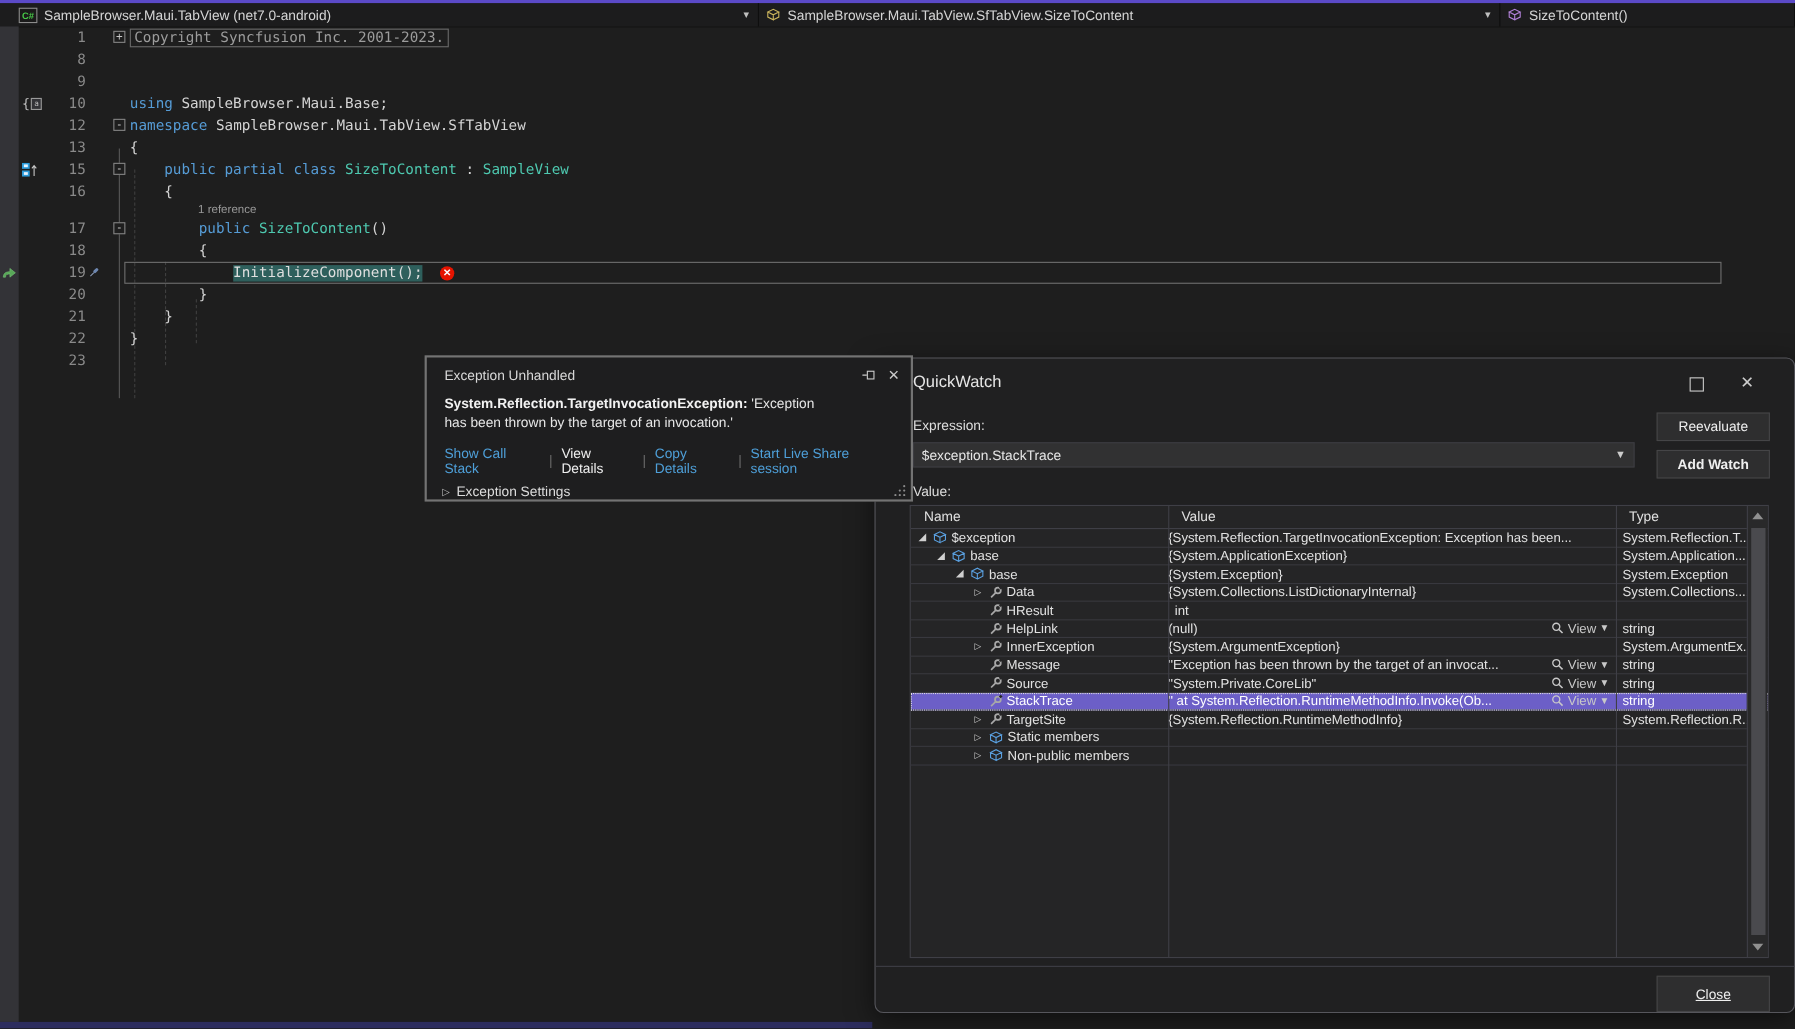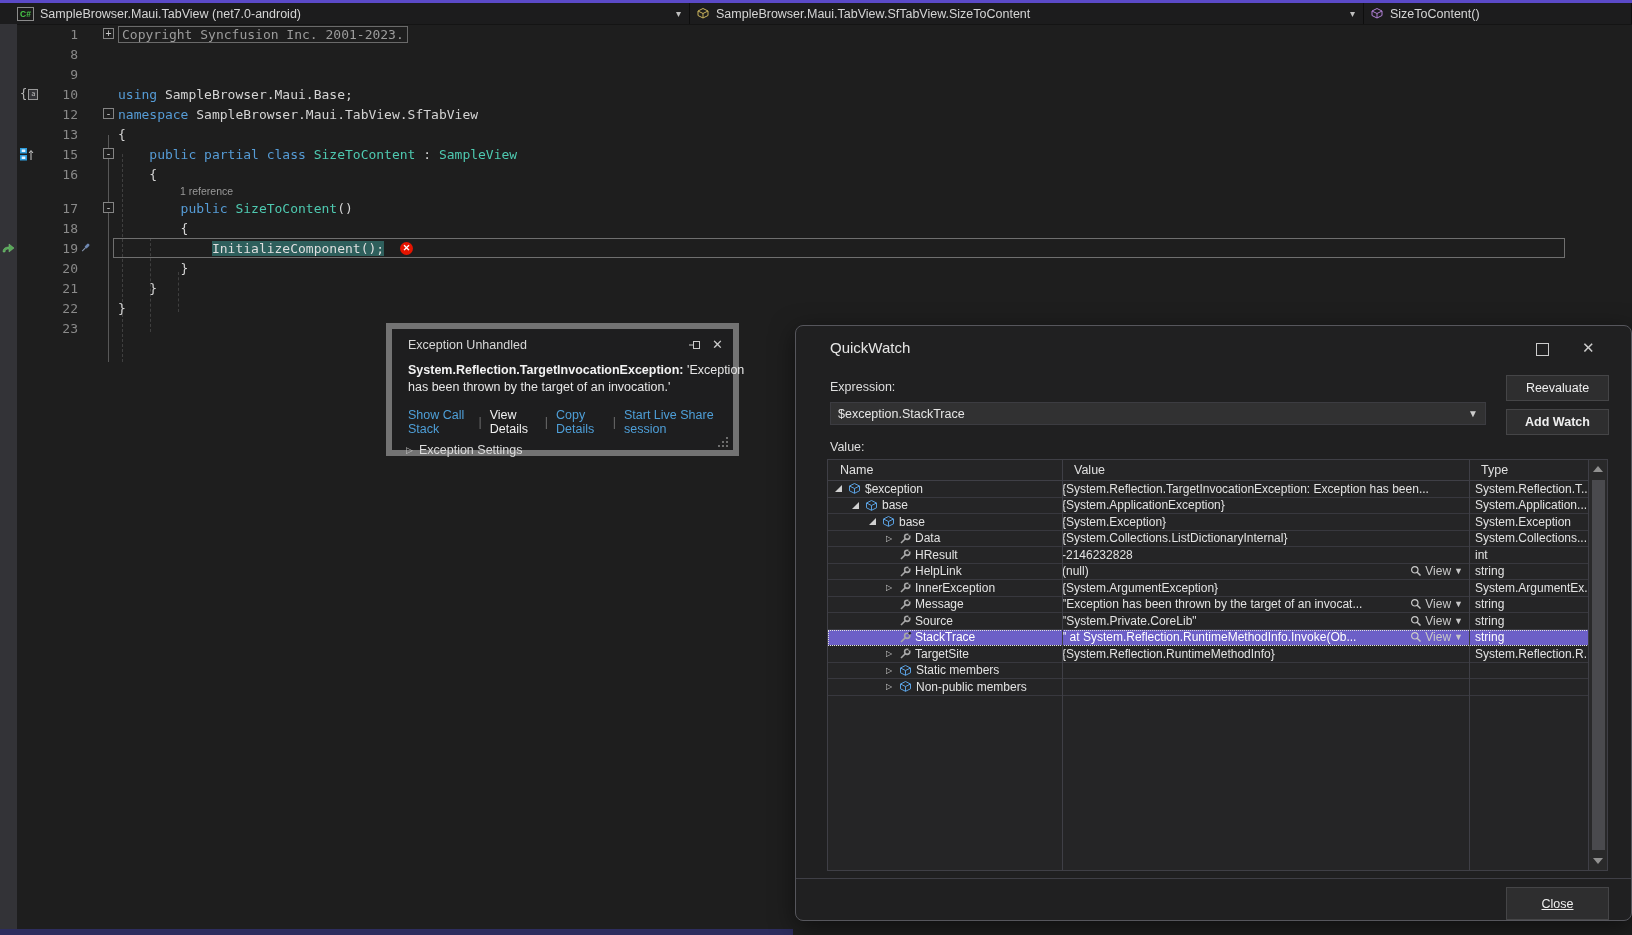--- a/index.html
+++ b/index.html
@@ -35,21 +35,21 @@
   .boxed{border:1px solid #6A6A6A;color:#9C9C9C;padding:0 3px;}
   .lens-txt{font:10.5px "Liberation Sans",sans-serif;color:#999;}
   .hl{background:var(--hlbg);color:#DFDFDF;}
   .err-badge{width:13px;height:13px;border-radius:50%;background:var(--error);color:#fff;font:bold 9px "Liberation Sans",sans-serif;display:flex;align-items:center;justify-content:center;margin-left:16px;}
   .row19-border{position:absolute;left:113px;top:0;width:1452px;height:20px;border:1px solid #6F6F6F;z-index:1;pointer-events:none;}
   .guide{position:absolute;width:0;border-left:1px dashed #3F3F3F;z-index:0;}
   .fold-vline{position:absolute;left:108px;width:0;border-left:1px solid #585858;z-index:0;}
   .g-using{display:flex;align-items:center;gap:1px;color:#BBB;font:12px "DejaVu Sans Mono",monospace;}
   .g-using .ubox{width:10px;height:11px;border:1px solid #9A9A9A;font-size:7px;color:#BBB;display:flex;align-items:center;justify-content:center;background:#333337;}
   
-  .exc-popup{position:absolute;left:386px;top:323px;width:353px;height:133px;background:#1E1E1F;border:6px solid #737373;z-index:10;font-size:12.5px;color:#E6E6E6;}
+  .exc-popup{position:absolute;left:386px;top:323px;width:444px;height:133px;background:#1E1E1F;border:2px solid #737373;z-index:10;font-size:12.5px;color:#E6E6E6;}
   .exc-title-row{display:flex;align-items:center;padding:8px 10px 0 16px;}
   .exc-title{color:#D8D8D8;}
   .exc-win-icons{margin-left:auto;display:flex;gap:10px;align-items:center;color:#CCC;}
   .exc-msg{padding:10px 16px 0 16px;line-height:17px;width:378px;}
   .exc-msg b{color:#F2F2F2;}
   .exc-links{display:flex;align-items:center;gap:8px;padding:12px 16px 0 16px;}
   .exc-links .lnk{color:var(--link);cursor:pointer;}
   .exc-links .lnk.white{color:#EFEFEF;}
   .exc-links .sep{color:#6A6A6A;}
   .exc-settings{display:flex;align-items:center;gap:6px;padding:7px 16px 0 14px;color:#DCDCDC;}
@@ -282,23 +282,20 @@
             <span class="exp-spacer"></span>
             <svg width="14" height="13" viewBox="0 0 14 13">
               <g stroke="#A8A8A8" stroke-width="1.6" fill="none">
                 <path d="M3 11 L7.5 6.5"></path>
                 <circle cx="9.2" cy="4.8" r="2.6"></circle>
               </g>
               <path d="M10.9 3 L12.6 1.4" stroke="#252526" stroke-width="2.4"></path>
             </svg>
             <span>HResult</span>
           </div>
-          <div class="cell-value">
-            <span class="val">-2146232828</span>
-          </div>
           <div class="cell-type">int</div>
         </div>
         <div class="tw-row">
           <div class="cell-name" style="padding-left: 55px; text-align: center;">
             <span class="exp-spacer"></span>
             <svg width="14" height="13" viewBox="0 0 14 13">
               <g stroke="#A8A8A8" stroke-width="1.6" fill="none">
                 <path d="M3 11 L7.5 6.5"></path>
                 <circle cx="9.2" cy="4.8" r="2.6"></circle>
               </g>

